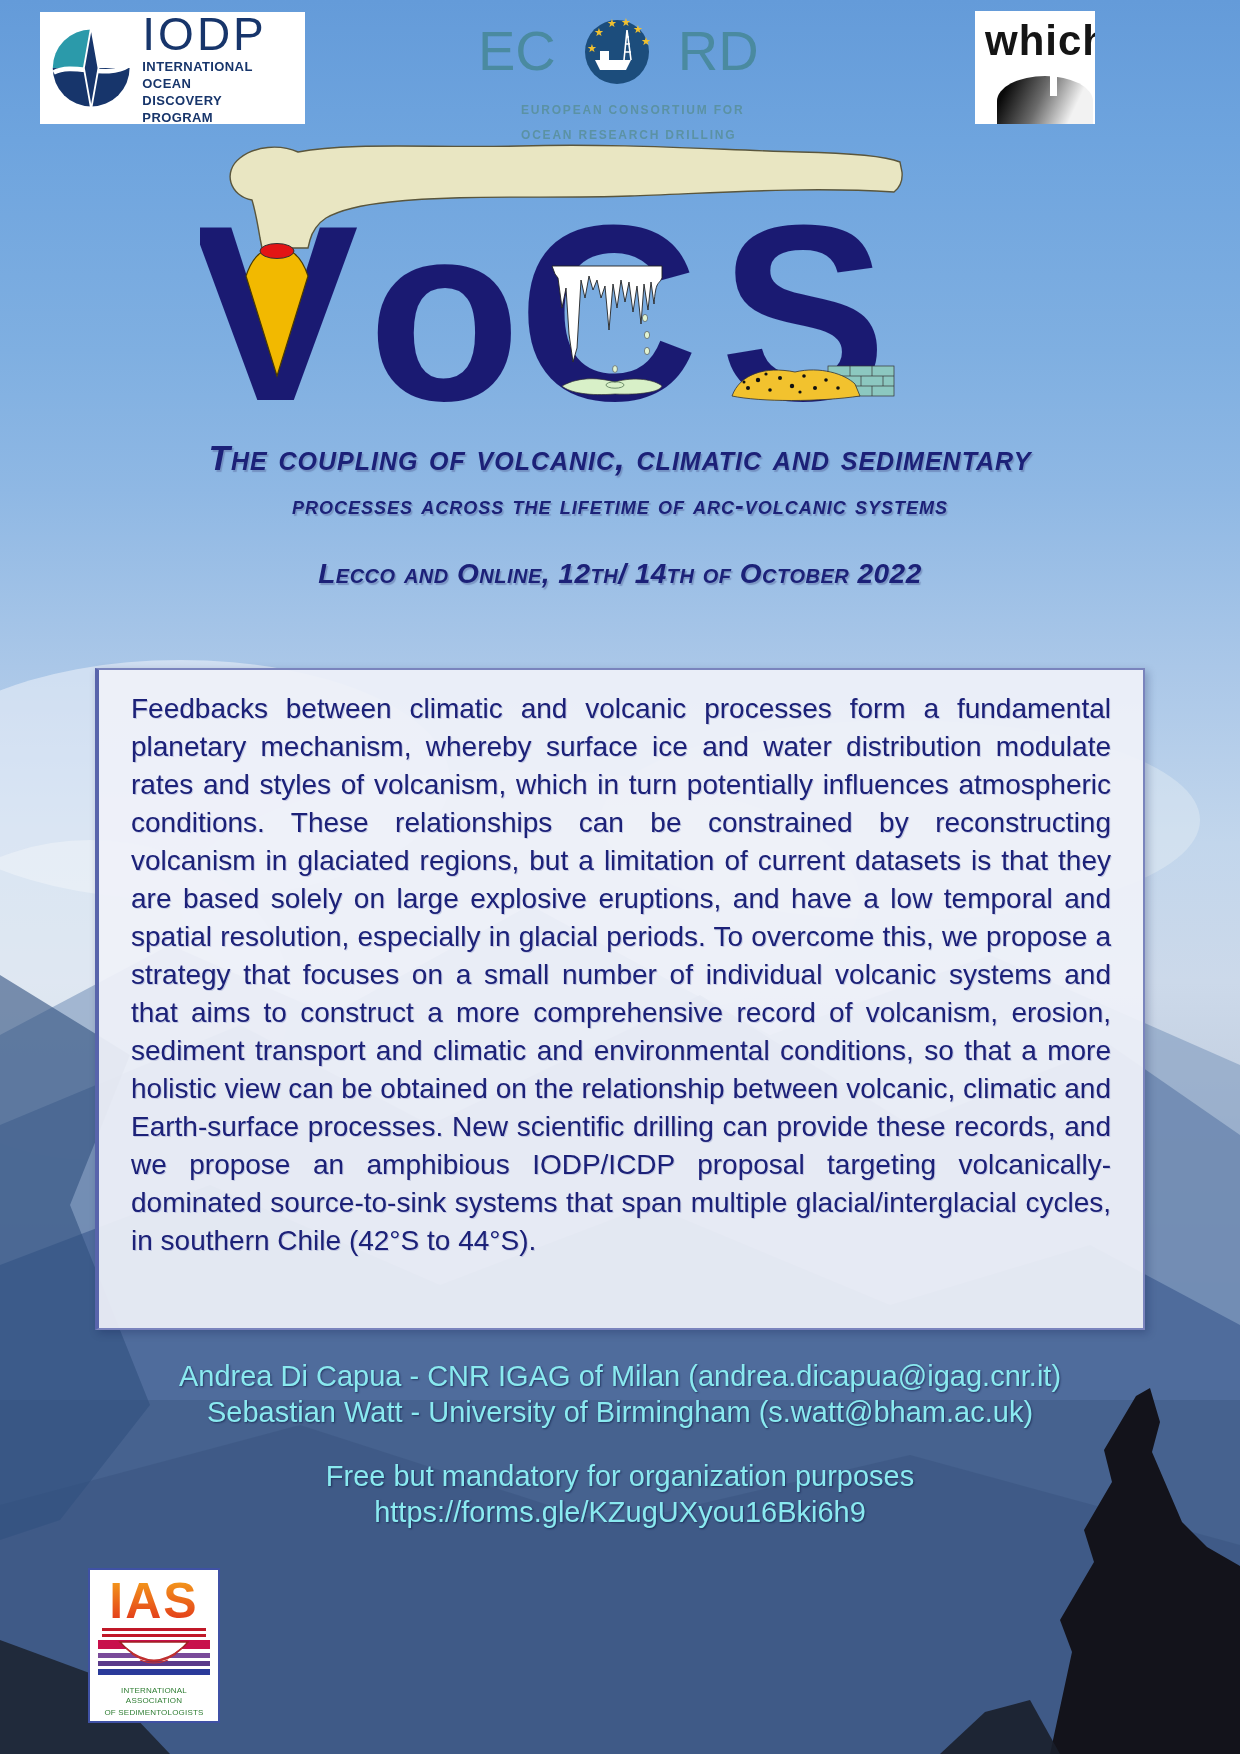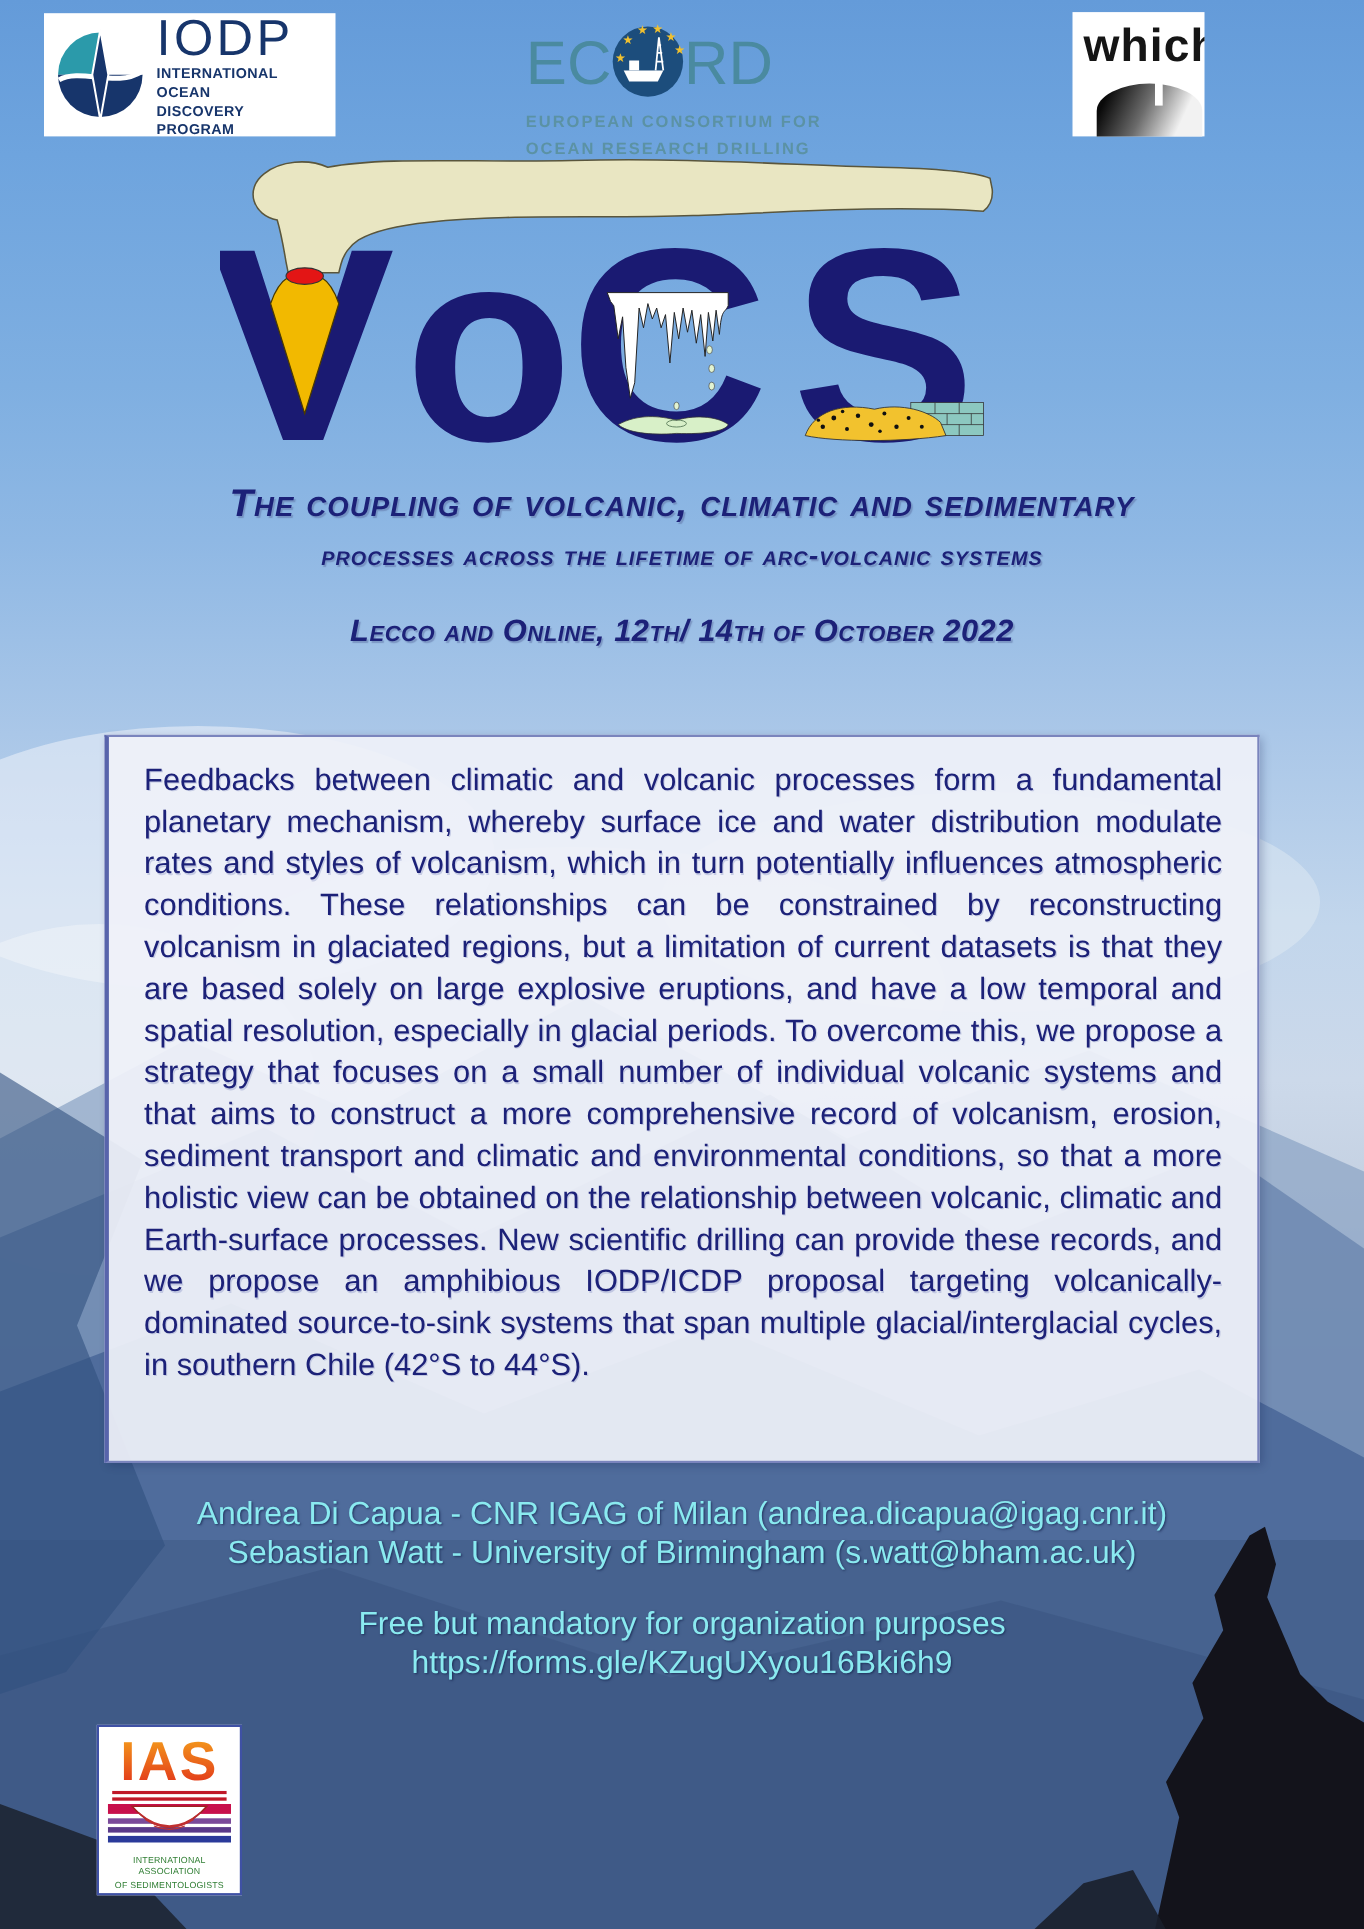--- a/index.html
+++ b/index.html
@@ -12,23 +12,23 @@
   .bg{position:absolute;inset:0;z-index:0;}
   .content{position:absolute;inset:0;z-index:2;}
 
   
   .iodp-box{position:absolute;left:40px;top:12px;width:265px;height:112px;background:#fff;
     display:flex;align-items:center;padding:0 10px;box-sizing:border-box;}
   .iodp-text{margin-left:10px;}
   .iodp-acronym{font-size:46px;color:#17356b;letter-spacing:3px;line-height:48px;}
   .iodp-sub{font-size:13px;font-weight:bold;color:#17356b;letter-spacing:.4px;line-height:17px;}
   .ecord{position:absolute;left:478px;top:18px;width:300px;}
-  .ecord-row{display:flex;align-items:center;height:76px;}
+  .ecord-row{display:flex;align-items:flex-start;height:76px;gap:28px;}
   .ecord-letters{font-size:56px;color:#4a8aa0;font-weight:400;}
-  .ecord-sub{font-size:15px;font-weight:600;color:#5b92a4;letter-spacing:1.8px;line-height:17px;margin-top:8px;}
+  .ecord-sub{font-size:12px;font-weight:600;color:#5b92a4;letter-spacing:1.8px;line-height:17px;margin-top:8px;margin-left:43px;}
   .icdp-box{position:absolute;left:975px;top:11px;width:120px;height:113px;background:#fff;overflow:hidden;}
   .icdp-row{display:flex;align-items:center;padding:8px 0 0 10px;}
   .icdp-acronym{font-size:42px;font-weight:600;color:#151515;letter-spacing:1px;line-height:44px;}
   .icdp-bar{width:10px;height:38px;background:#e8281e;margin-left:9px;}
   .icdp-dome{position:absolute;right:2px;bottom:-2px;width:96px;height:50px;
     border-radius:96px 96px 0 0/50px 50px 0 0;
     background:linear-gradient(115deg,#0a0a0a 12%,#6b6b6b 45%,#f2f2f2 78%);}
   .icdp-slit{position:absolute;right:38px;bottom:28px;width:7px;height:26px;background:#fff;}
 
   

